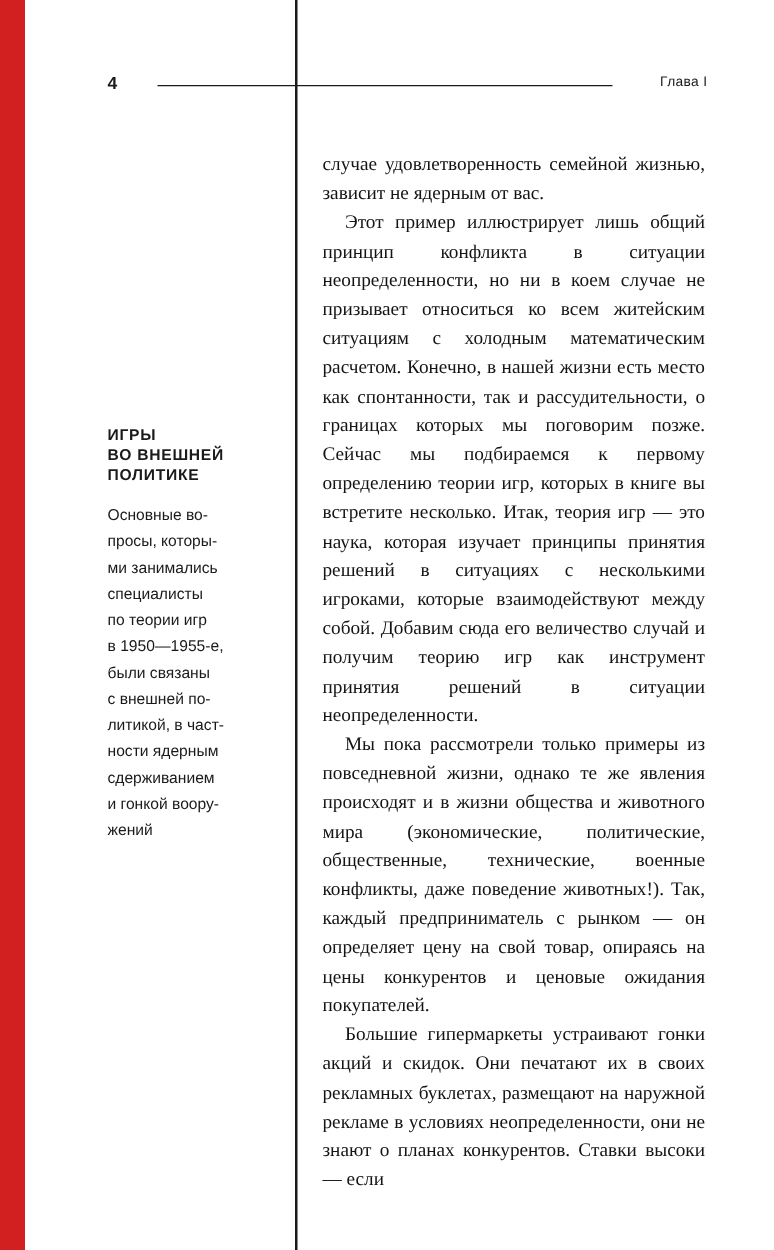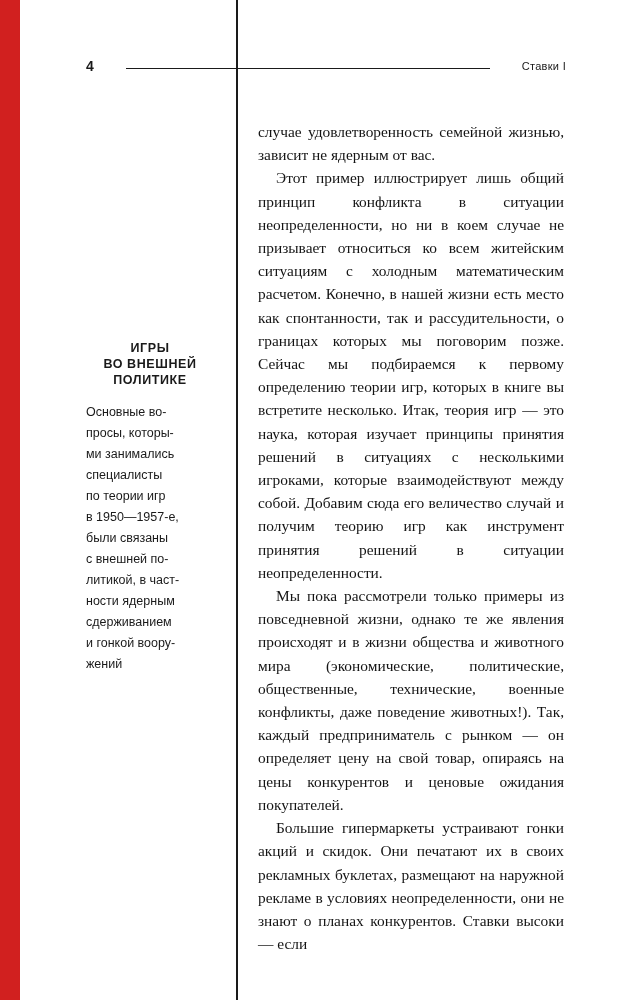--- a/index.html
+++ b/index.html
@@ -87,21 +87,20 @@
   .sidebar-title {
     font-family: "Liberation Sans", sans-serif;
     font-weight: bold;
     font-size: 12.5px;
     line-height: 16px;
     letter-spacing: 0.6px;
     color: #1a1a1a;
     margin: 0 0 14px 0;
     text-transform: uppercase;
     white-space: pre-line;
-    text-align: center;
   }
   .sidebar-body {
     font-family: "Liberation Sans", sans-serif;
     font-size: 12.5px;
     line-height: 21px;
     color: #1a1a1a;
     margin: 0;
     white-space: pre-line;
   }
 
@@ -134,33 +133,33 @@
 <body>
 
 <div class="page">
 
   <div class="red-band"></div>
   <div class="v-rule"></div>
 
   <div class="runhead">
     <div class="folio">4</div>
     <div class="rule"></div>
-    <div class="chaptitle">Ставки I</div>
+    <div class="chaptitle">Глава I</div>
   </div>
 
   <div class="sidebar">
     <div class="sidebar-title">ИГРЫ
 ВО ВНЕШНЕЙ
 ПОЛИТИКЕ</div>
     <div class="sidebar-body">Основные во-
 просы, которы-
 ми занимались
 специалисты
 по теории игр
-в 1950—1957-е,
+в 1950—1955-е,
 были связаны
 с внешней по-
 литикой, в част-
 ности ядерным
 сдерживанием
 и гонкой воору-
 жений</div>
   </div>
 
   <div class="col">

